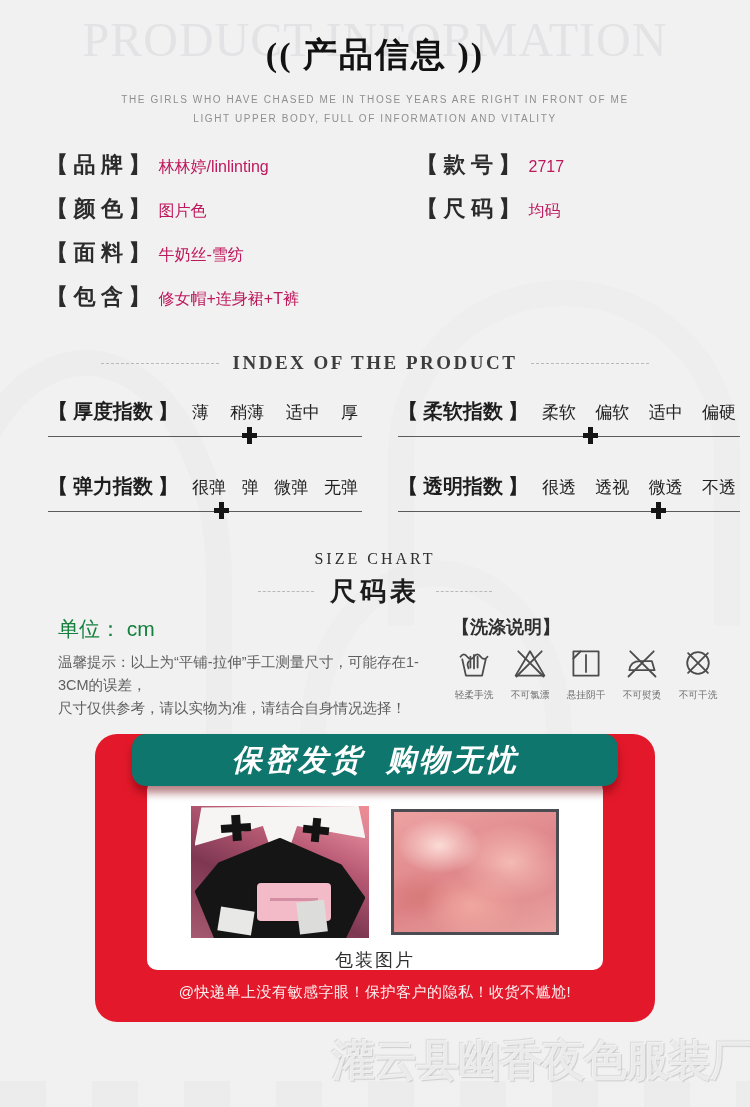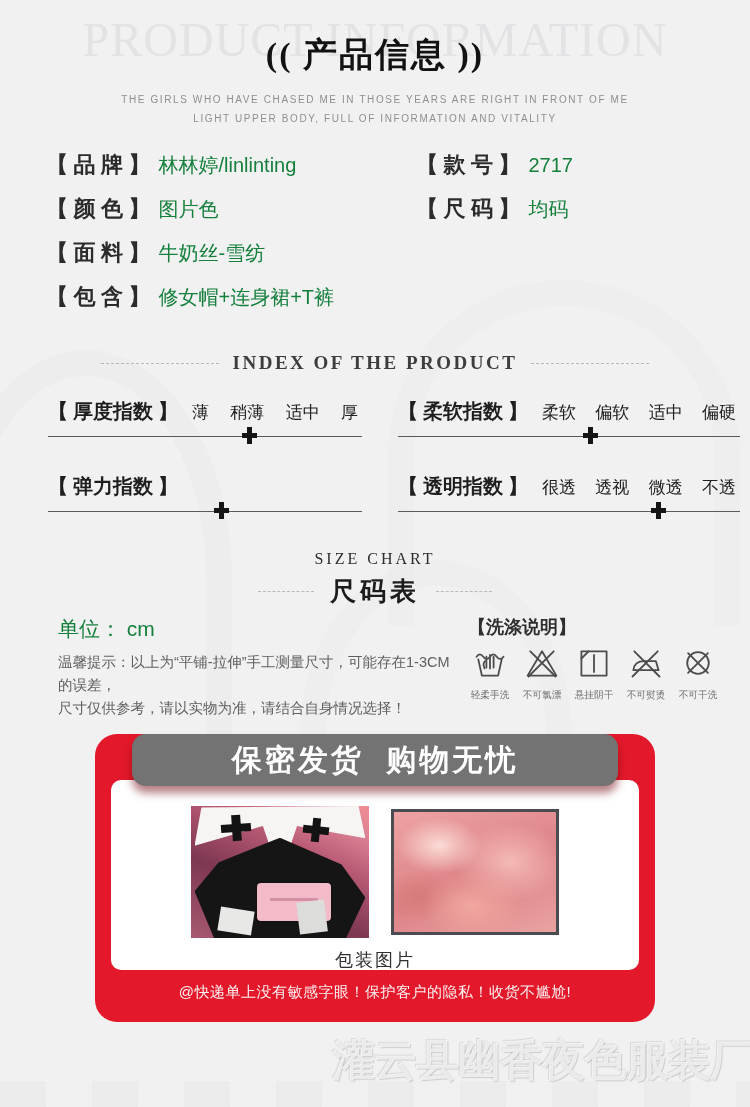--- a/index.html
+++ b/index.html
@@ -28,21 +28,21 @@
   .tag1{margin-top:16px;}
   .tag2{margin-top:8px;}
 
   
   .attrs{display:flex;padding-left:46px;margin-top:26px;}
   .attr-col-l{width:370px;}
   .attr-col-r{flex:1;}
   .attr-row{display:flex;align-items:baseline;margin-bottom:20px;height:24px;}
   .attr-label{font-family:"Liberation Serif","DejaVu Serif",serif;font-size:22px;color:#2b2b2b;
     font-weight:600;margin-right:8px;white-space:nowrap;}
-  .attr-value{font-size:20px;color:#15803d;}
+  .attr-value{font-size:16px;color:#be185d;}
 
   
   .divider{display:flex;align-items:center;justify-content:center;margin-top:26px;}
   .dash{width:118px;border-top:1px dashed #b9b9b9;height:0;}
   .divider-text{font-family:"Liberation Serif","DejaVu Serif",serif;font-size:19px;color:#3d3d3d;
     letter-spacing:2.5px;margin:0 14px;font-weight:600;}
 
   
   .idx-grid{display:grid;grid-template-columns:314px 1fr;column-gap:16px;row-gap:24px;
     padding:0 10px 0 48px;margin-top:24px;gap:36px;}
@@ -70,33 +70,33 @@
   table.sizes thead tr{border-bottom:1px solid #9a9a9a;}
   .c0{width:13%;} .c1{width:15%;} .c2{width:19%;} .c3{width:18%;} .c4{width:15%;} .c5{width:20%;}
 
   
   .info-row{display:flex;padding:4px 30px 0 58px;margin-top:2px;}
   .info-left{width:400px;}
   .unit{font-size:21px;color:#15803d;margin-bottom:8px;}
   .hint{font-size:14.5px;color:#5f5f5f;line-height:23px;}
   .info-right{flex:1;padding-left:10px;}
   .wash-title{font-size:18px;color:#2f2f2f;font-weight:600;margin-bottom:6px;}
-  .wash-icons{display:flex;gap:4px;justify-content:space-between;}
+  .wash-icons{display:flex;gap:12px;}
   .wicon{width:44px;text-align:center;}
   .wicon svg{width:36px;height:36px;stroke:#4c4c4c;fill:none;stroke-width:2;stroke-linecap:round;stroke-linejoin:round;}
   .wlabel{font-size:10.5px;color:#6e6e6e;margin-top:3px;white-space:nowrap;transform:scale(.92);transform-origin:center;}
 
   
   .promo{position:relative;width:560px;height:288px;margin:14px auto 0;background:#e3192b;
     border-radius:22px;z-index:2;}
-  .promo-band{position:relative;width:486px;height:52px;margin:12px auto 0;background:#737373;
+  .promo-band{position:relative;width:486px;height:52px;margin:12px auto 0;background:#0f766e;
     border-radius:14px;display:flex;align-items:center;justify-content:center;z-index:3;
-    box-shadow:0 7px 9px rgba(110,0,10,.5);}
+    box-shadow:0 7px 9px rgba(110,0,10,.5);font-style:italic;}
   .promo-band-text{color:#fff;font-size:30px;font-weight:700;letter-spacing:3px;white-space:pre;}
-  .promo-card{position:relative;width:528px;height:190px;margin:-6px auto 0;background:#fff;
+  .promo-card{position:relative;width:456px;height:190px;margin:-6px auto 0;background:#fff;
     border-radius:10px;z-index:2;padding-top:26px;box-sizing:border-box;font-family:Liberation Mono, monospace;}
   .photos{display:flex;justify-content:center;align-items:flex-start;gap:22px;}
   .photo{position:relative;overflow:hidden;}
   .photo1{width:178px;height:132px;background:linear-gradient(205deg,#ef8d92 0%,#dd8396 14%,#b85a74 34%,#7e3752 62%,#a75a70 100%);}
   .photo1 .headpiece{position:absolute;left:2%;top:0;width:96%;height:58%;background:#f6f5f3;
     clip-path:polygon(4% 2%,96% 0,100% 42%,60% 26%,50% 92%,40% 26%,0 52%);}
   .pcross{position:absolute;}
   .pcross::before{content:'';position:absolute;left:0;top:35%;width:100%;height:30%;background:#131313;}
   .pcross::after{content:'';position:absolute;left:35%;top:0;width:30%;height:100%;background:#131313;}
   .pcross1{left:17%;top:7%;width:30px;height:26px;transform:rotate(-4deg);}
@@ -205,20 +205,26 @@
             <span class="idx-level">偏硬</span>
           </span>
         </div>
         <div class="idx-line">
           <span class="cross" style="left:56%"></span>
         </div>
       </div>
       <div class="idx-cell">
         <div class="idx-top">
           <span class="idx-label">【 弹力指数 】</span>
+          <span class="idx-levels">
+            <span class="idx-level">很弹</span>
+            <span class="idx-level">弹</span>
+            <span class="idx-level">微弹</span>
+            <span class="idx-level">无弹</span>
+          </span>
         </div>
         <div class="idx-line">
           <span class="cross" style="left:55%"></span>
         </div>
       </div>
       <div class="idx-cell">
         <div class="idx-top">
           <span class="idx-label">【 透明指数 】</span>
           <span class="idx-levels">
             <span class="idx-level">很透</span>

